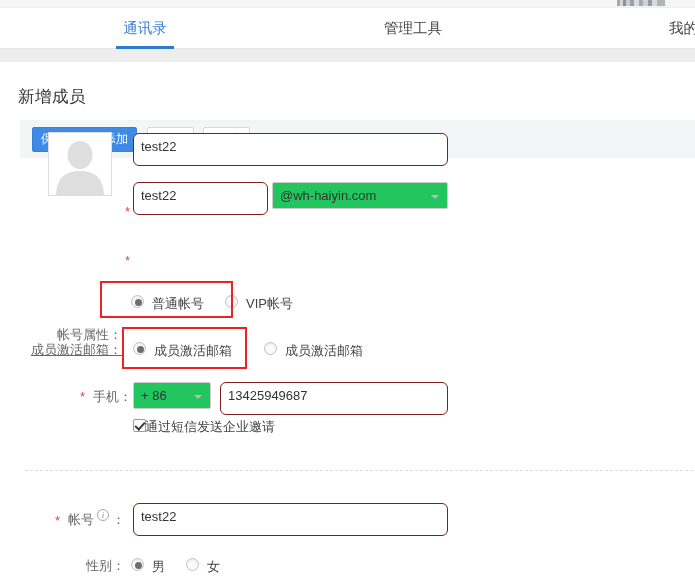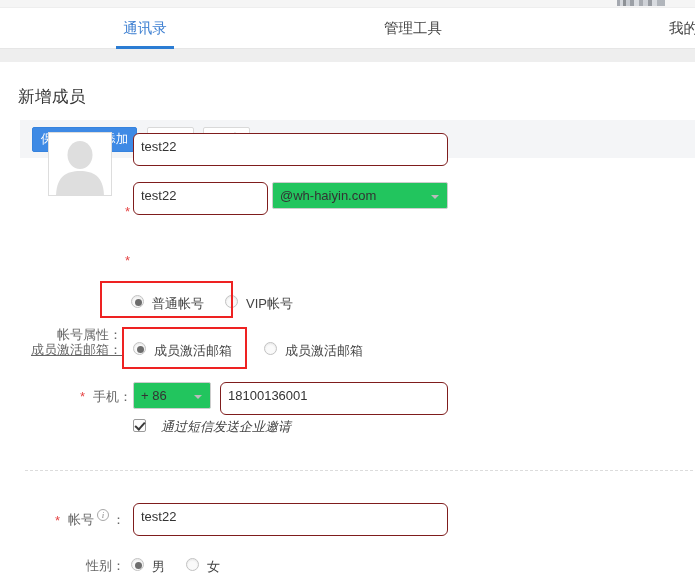--- a/index.html
+++ b/index.html
@@ -194,21 +194,21 @@
     border-radius: 2px;
   }
   .chk-box.checked::after {
     content: "";
     position: absolute; left: 3px; top: 0px;
     width: 4px; height: 8px;
     border: solid #3a3a3a;
     border-width: 0 2px 2px 0;
     transform: rotate(42deg);
   }
-  .chk-text { position: absolute; left: 28px; top: 0; font-style: italic; }
+  .chk-text { position: absolute; left: 12px; top: 0; }
 
   
   #divider {
     position: absolute; left: 25px; top: 470px; width: 668px; height: 0;
     border-top: 1px dashed #dcdcdc;
   }
 
   
   .info-icon {
     position: absolute;
@@ -305,21 +305,21 @@
   </div>
 </div>
 <div class="annot-box" id="annot-activate"></div>
 
 <span class="req-star" style="left:80px; top:390px;">*</span>
 <span class="lbl" style="left:93px; top:388px;font-family:Liberation Serif, serif;">手机：</span>
 <div class="selectbox" style="left:133px; top:382px; width:78px;">
   <span>+ 86</span>
   <span class="caret"></span>
 </div>
-<div class="txtinput" style="left:220px; top:382px; width:228px;">18100136001</div>
+<div class="txtinput" style="left:220px; top:382px; width:228px;">13425949687</div>
 
 <div id="chk-invite">
   <span class="chk-box checked"></span>
   <span class="chk-text">通过短信发送企业邀请</span>
 </div>
 
 <div id="divider"></div>
 
 <span class="req-star" style="left:55px; top:514px;">*</span>
 <span class="lbl" style="left:68px; top:511px;">帐号</span>

